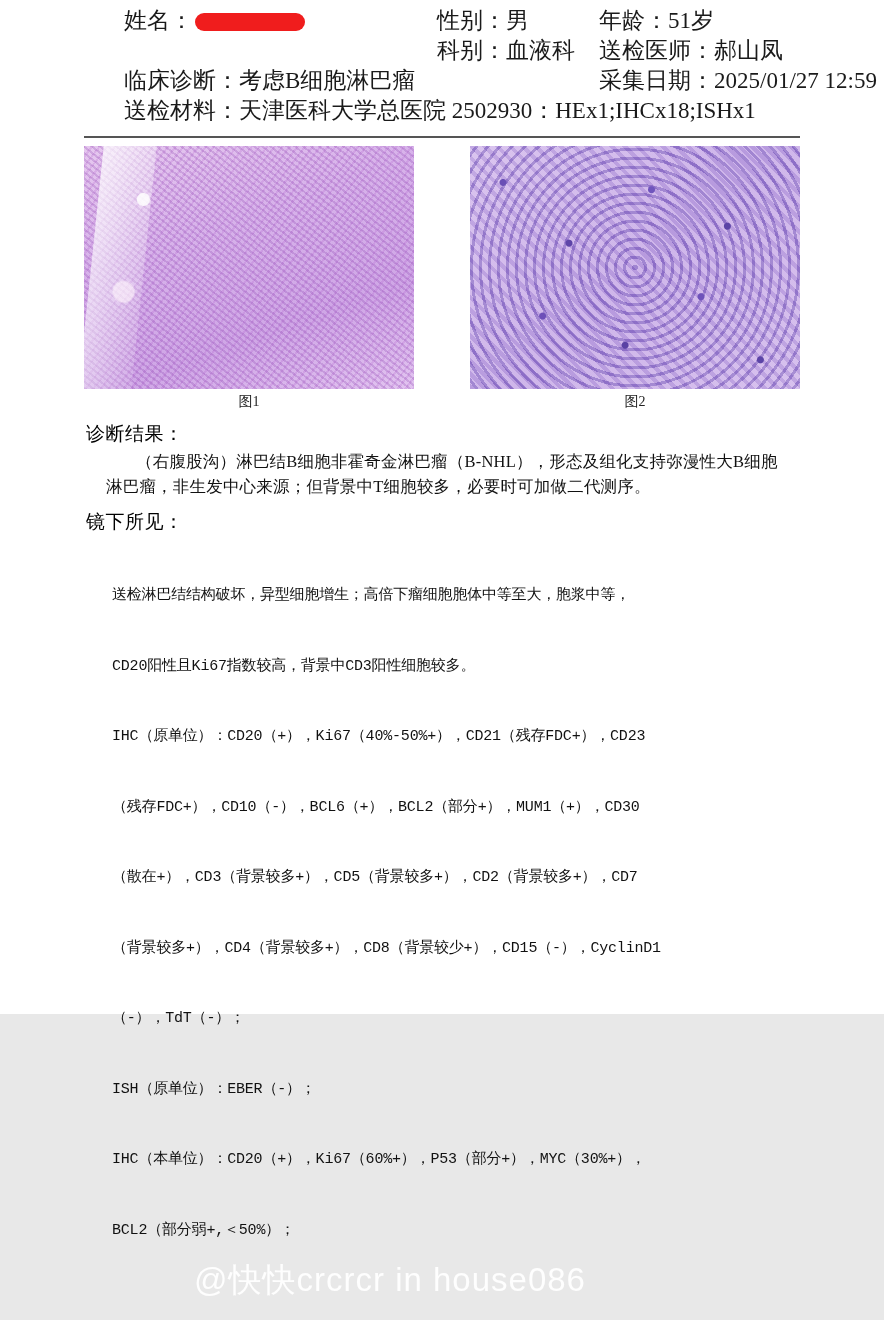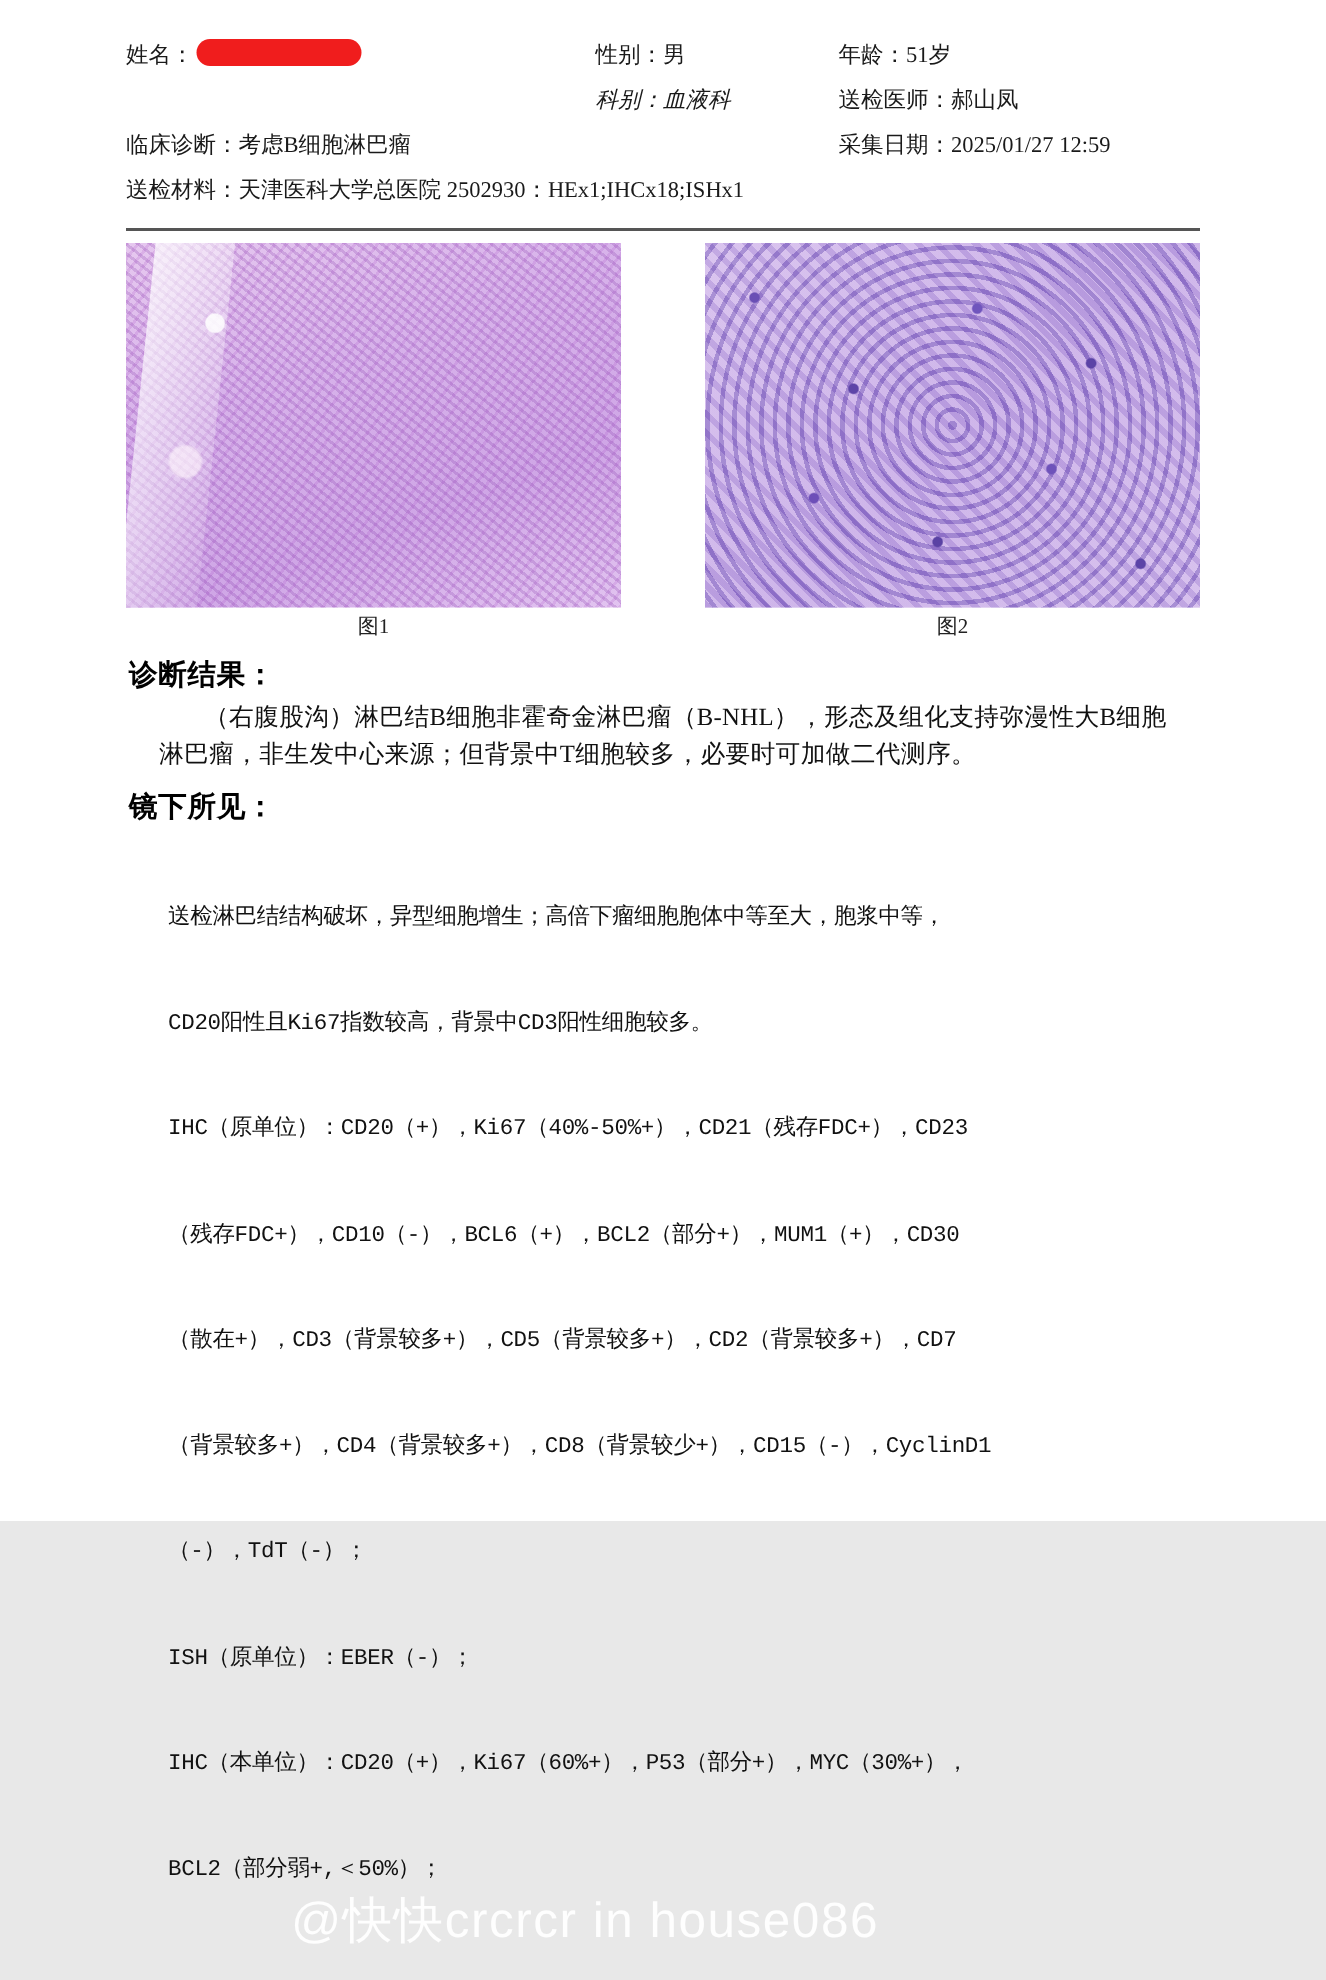--- a/index.html
+++ b/index.html
@@ -24,24 +24,25 @@
   }
   .content {
     position: absolute;
     left: 84px;
     top: 0px;
     width: 716px;
   }
 
   
   .info-block {
-    padding-top: 22px;
-    font-size: 15px;
+    padding-top: 6px;
+    font-size: 23px;
     color: #1a1a1a;
     line-height: 30px;
+    margin-left: 40px;
   }
   .info-row {
     position: relative;
     height: 30px;
     white-space: nowrap;
   }
   .fld {
     position: absolute;
     top: 0;
   }
@@ -114,21 +115,21 @@
     font-size: 14px;
     color: #222;
     margin-top: 4px;
     padding: 0 0 0 0;
   }
   .cap { width: 330px; text-align: center; }
 
   
   .sec-title {
     font-size: 19px;
-    font-weight: bold;
+    font-weight: normal;
     color: #000;
     margin: 10px 0 2px 2px;
     letter-spacing: 0.5px;
   }
   .para {
     font-size: 16.5px;
     line-height: 25px;
     color: #111;
     margin: 0 13px 0 22px;
     text-indent: 30px;
@@ -174,21 +175,21 @@
         </span>
         <span class="fld" style="left:313px;">
           <span class="label">性别：</span><span class="value">男</span>
         </span>
         <span class="fld" style="left:475px;">
           <span class="label">年龄：</span><span class="value">51岁</span>
         </span>
       </div>
 
       <div class="info-row">
-        <span class="fld" style="left:313px;font-style:italic;">
+        <span class="fld" style="left:313px;">
           <span class="label">科别：</span><span class="value">血液科</span>
         </span>
         <span class="fld" style="left:475px;">
           <span class="label">送检医师：</span><span class="value">郝山凤</span>
         </span>
       </div>
 
       <div class="info-row">
         <span class="fld" style="left:0px;">
           <span class="label">临床诊断：</span><span class="value">考虑B细胞淋巴瘤</span>

